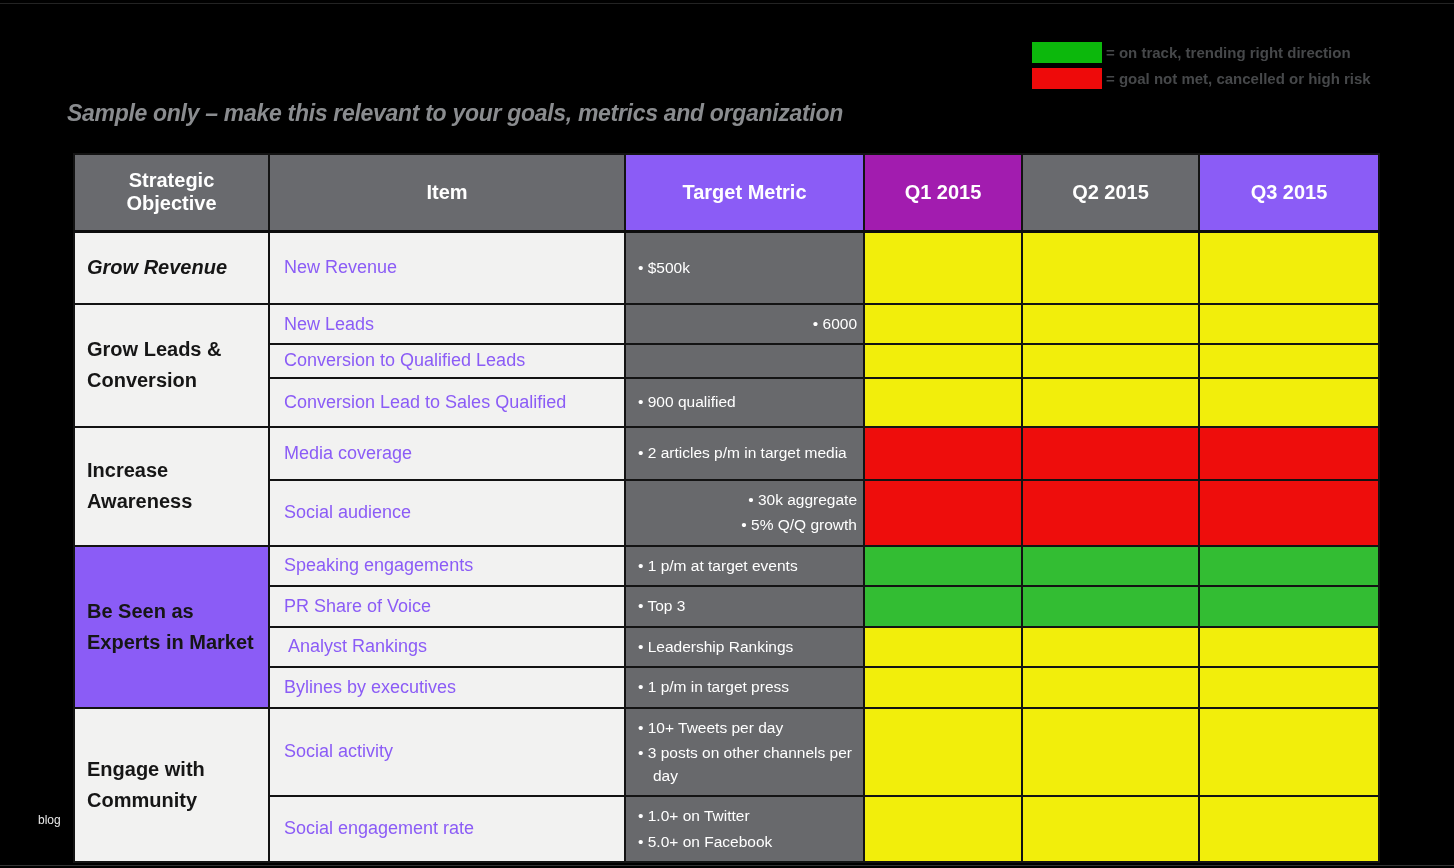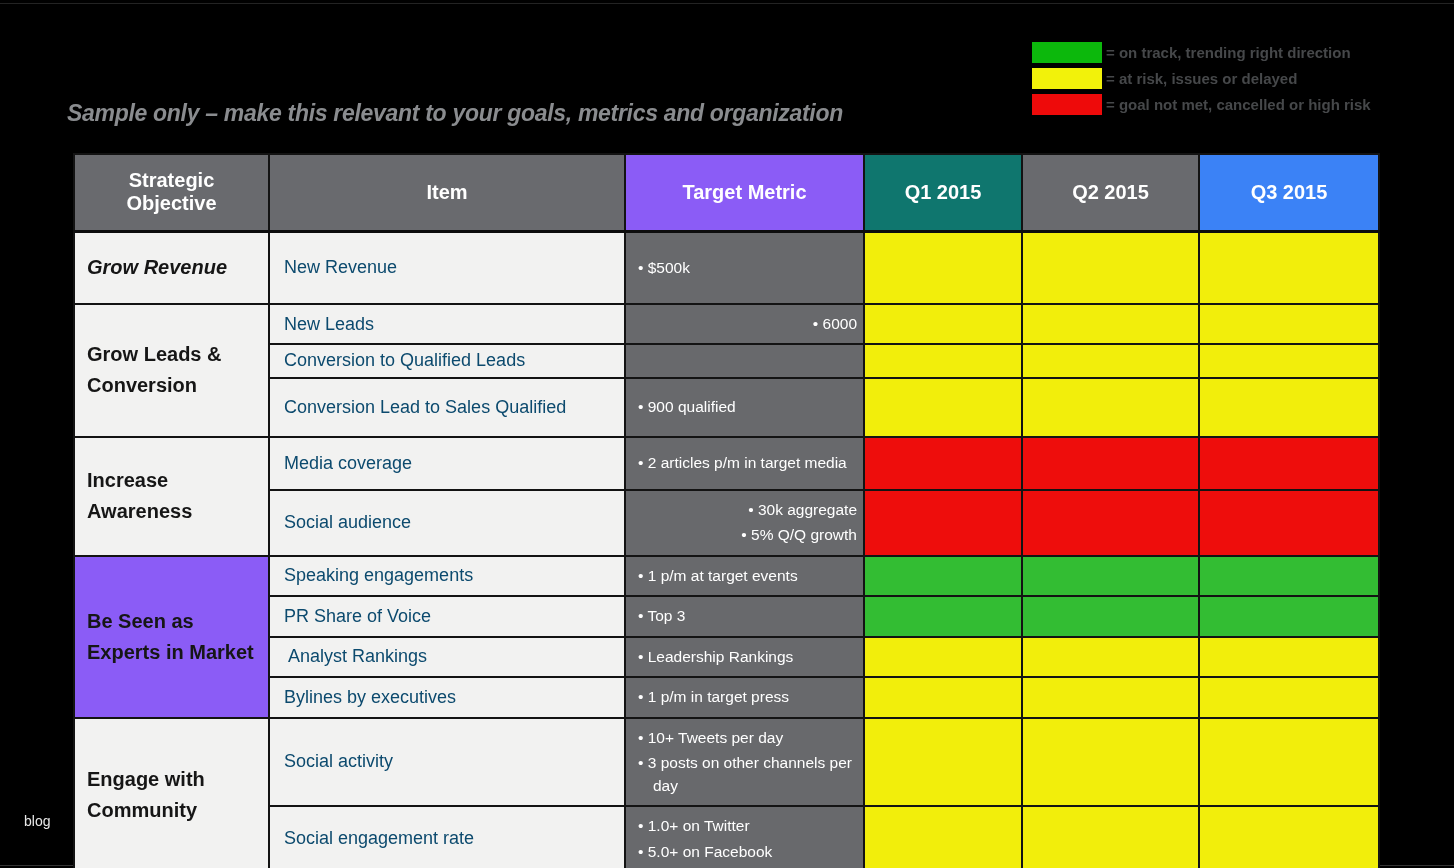--- a/index.html
+++ b/index.html
@@ -23,43 +23,39 @@
   
   .tbl-wrap{position:absolute;left:73px;top:153px;}
   table{border-collapse:collapse;table-layout:fixed;}
   td,th{border:2px solid #131313;padding:0;vertical-align:middle;overflow:hidden;}
   th{background:#696a6e;color:#fff;font-size:20px;font-weight:bold;text-align:center;
      padding:4px 6px;}
   thead tr{border-bottom:3px solid #0d0d0d;}
   td.obj{background:#f2f2f1;color:#161616;font-size:20px;font-weight:bold;
          padding:4px 10px 4px 12px;line-height:1.55;}
   td.obj.italic{font-style:italic;}
-  td.item{background:#f2f2f1;color:#0c4a6e;font-size:18px;padding:4px 8px 4px 14px;
+  td.item{background:#f2f2f1;color:#8b5cf6;font-size:18px;padding:4px 8px 4px 14px;
           line-height:1.3;}
   td.metric{background:#68696c;color:#fff;font-size:15.5px;padding:5px 6px 5px 12px;}
   td.metric ul{margin:0;padding:0;list-style:none;}
   td.metric li{padding-left:15px;text-indent:-15px;line-height:1.45;margin:3px 0;}
   td.metric li::before{content:"•  ";}
   td.status{padding:0;}
 </style>
 </head>
 <body>
 
 <div class="slide">
   <div class="edge-line-top"></div>
   <div class="edge-line-bottom"></div>
 
   <div class="legend" id="legend">
       <div class="legend-row">
         <div class="legend-swatch" style="background: rgb(12, 184, 12);"></div>
         <span class="legend-label">= on track, trending right direction</span>
-      </div>
-      <div class="legend-row">
-        <div class="legend-swatch" style="background: rgb(242, 242, 10);"></div>
-        <span class="legend-label">= at risk, issues or delayed</span>
       </div>
       <div class="legend-row">
         <div class="legend-swatch" style="background: rgb(238, 10, 10);"></div>
         <span class="legend-label">= goal not met,  cancelled or high risk</span>
       </div>
     </div>
 
   <div class="note">Sample only – make this relevant to your goals, metrics and organization</div>
 
   <div class="tbl-wrap">
@@ -70,23 +66,23 @@
           <col style="width: 239px;">
           <col style="width: 158px;">
           <col style="width: 177px;">
           <col style="width: 180px;">
         </colgroup>
         <thead>
           <tr style="height: 77px;">
             <th style="background: rgb(105, 106, 110);">Strategic Objective</th>
             <th style="background: rgb(105, 106, 110);">Item</th>
             <th style="background: #8b5cf6;">Target Metric</th>
-            <th style="background: #0f766e; margin-top: 20px;">Q1 2015</th>
+            <th style="background: #a21caf; margin-top: 20px;">Q1 2015</th>
             <th style="background: rgb(105, 106, 110);">Q2 2015</th>
-            <th style="background: #3b82f6;">Q3 2015</th>
+            <th style="background: #8b5cf6;">Q3 2015</th>
           </tr>
         </thead>
         <tbody>
           <tr style="height: 73px;">
             <td class="obj italic" rowspan="1" style="background: rgb(242, 242, 241);">Grow Revenue</td>
             <td class="item" style="background: rgb(242, 242, 241);">New Revenue</td>
             <td class="metric" style="background: rgb(104, 105, 108);">
               <ul>
                 <li>$500k</li>
               </ul>
@@ -107,21 +103,21 @@
             <td class="status" style="background: rgb(242, 238, 11);"></td>
             <td class="status" style="background: rgb(242, 238, 11);"></td>
           </tr>
           <tr style="height: 31px;">
             <td class="item" style="background: rgb(242, 242, 241);">Conversion to Qualified Leads</td>
             <td class="metric" style="background: rgb(104, 105, 108);"></td>
             <td class="status" style="background: rgb(242, 238, 11);"></td>
             <td class="status" style="background: rgb(242, 238, 11);"></td>
             <td class="status" style="background: rgb(242, 238, 11);"></td>
           </tr>
-          <tr style="height: 59px;">
+          <tr style="height: 49px;">
             <td class="item" style="background: rgb(242, 242, 241);">Conversion Lead to Sales Qualified</td>
             <td class="metric" style="background: rgb(104, 105, 108);">
               <ul>
                 <li>900 qualified</li>
               </ul>
             </td>
             <td class="status" style="background: rgb(242, 238, 11);"></td>
             <td class="status" style="background: rgb(242, 238, 11);"></td>
             <td class="status" style="background: rgb(242, 238, 11);"></td>
           </tr>
@@ -216,14 +212,14 @@
               </ul>
             </td>
             <td class="status" style="background: rgb(242, 238, 11);"></td>
             <td class="status" style="background: rgb(242, 238, 11);"></td>
             <td class="status" style="background: rgb(242, 238, 11);"></td>
           </tr>
         </tbody>
       </table>
   </div>
 
-  <div style="position:absolute;left:24px;top:813px;color:#e8e8e8;font-size:14px;">blog</div>
+  <div style="position:absolute;left:38px;top:813px;color:#e8e8e8;font-size:12px;">blog</div>
 </div>
 
 </body></html>

